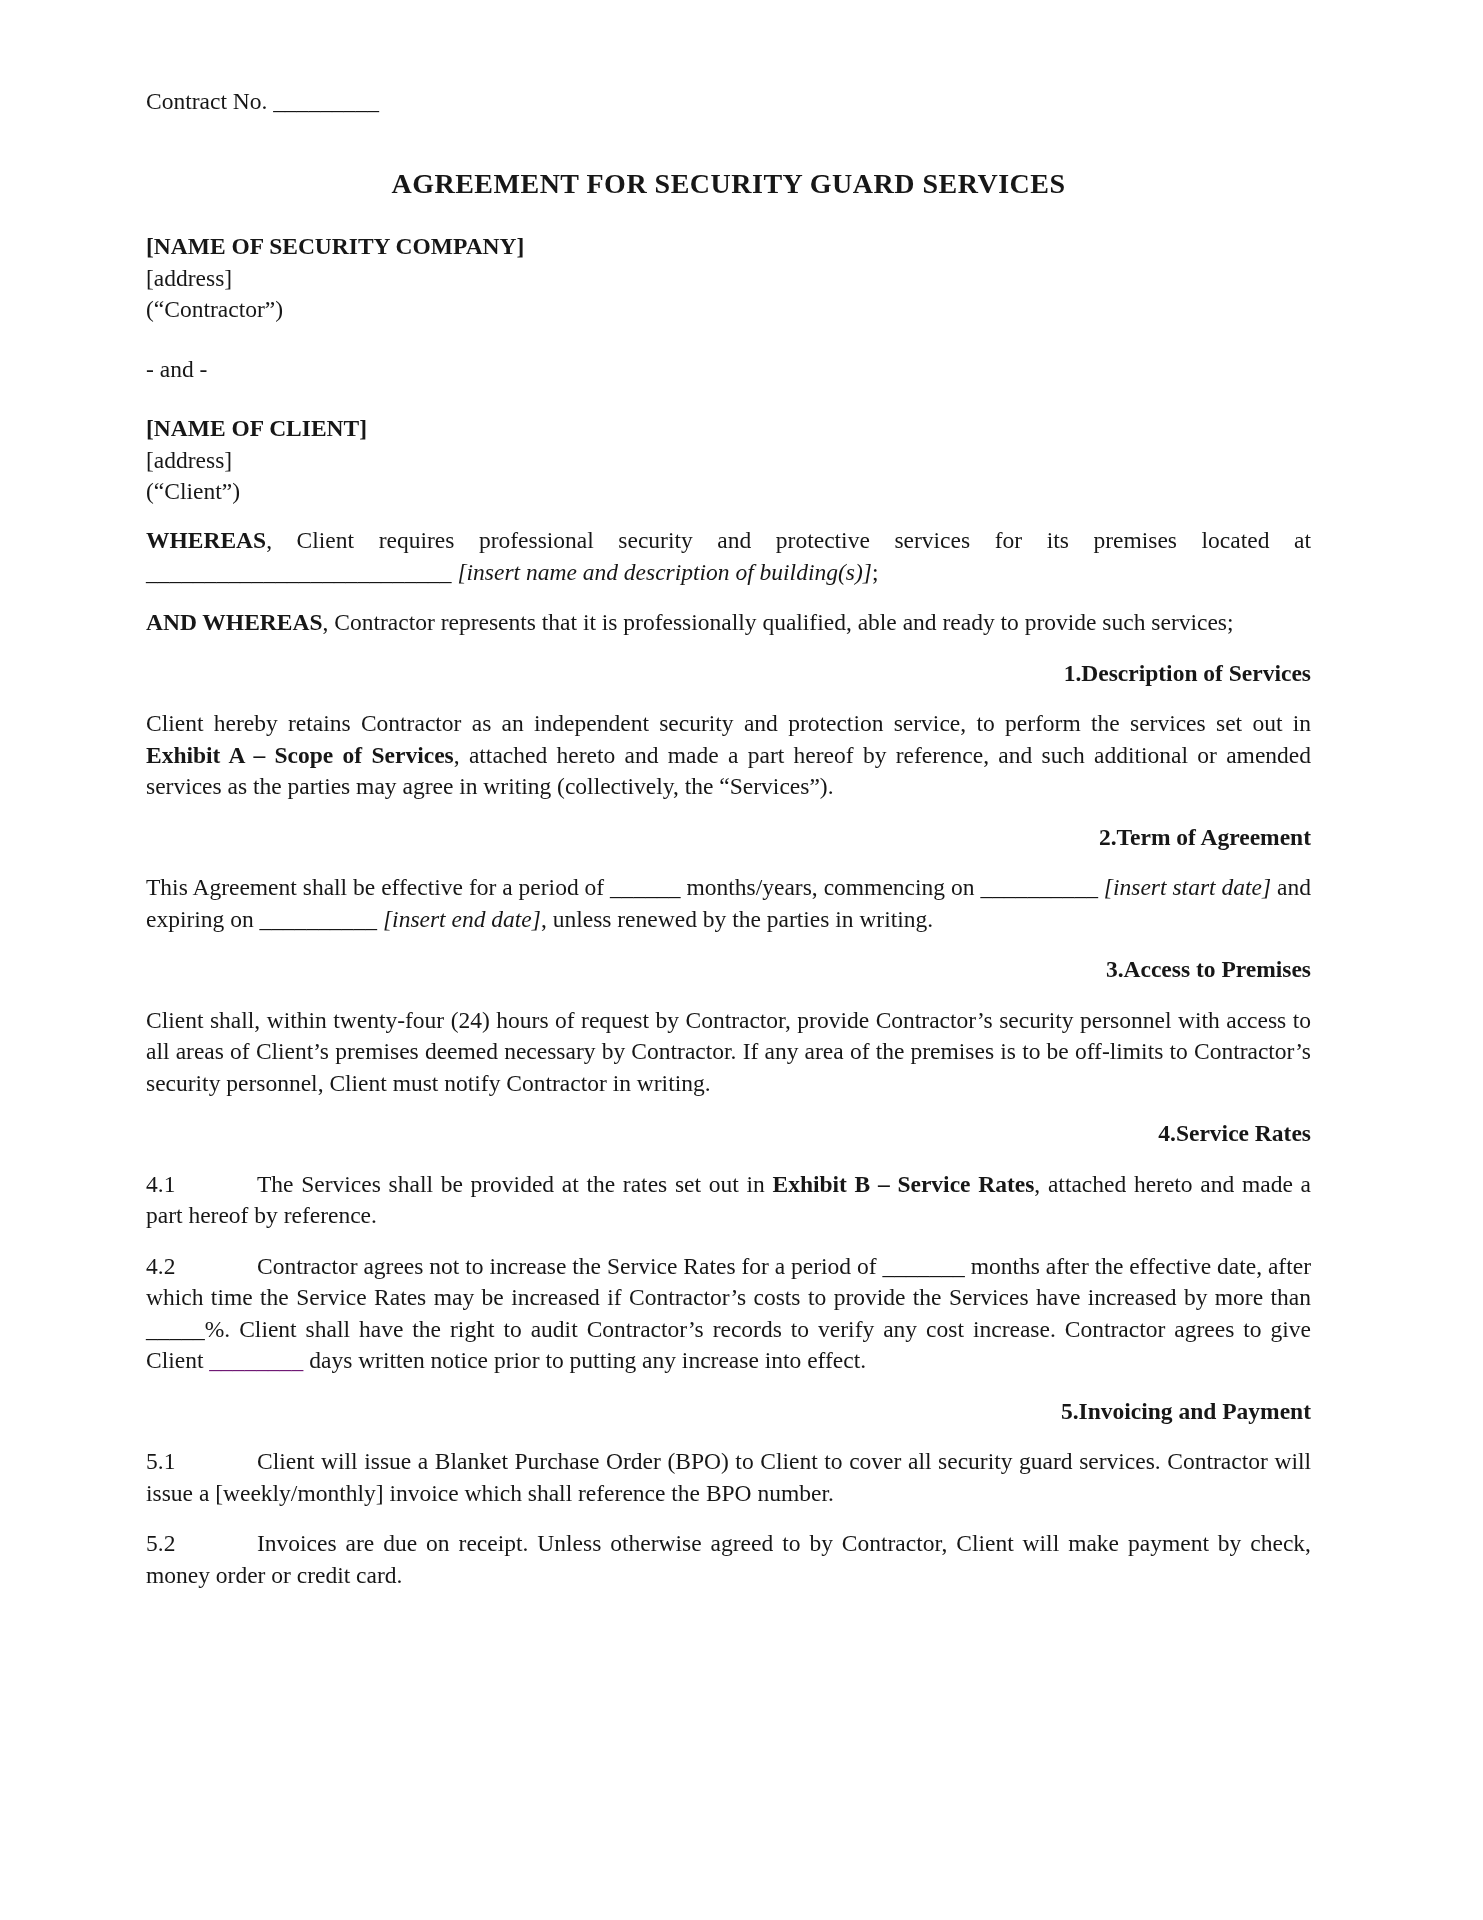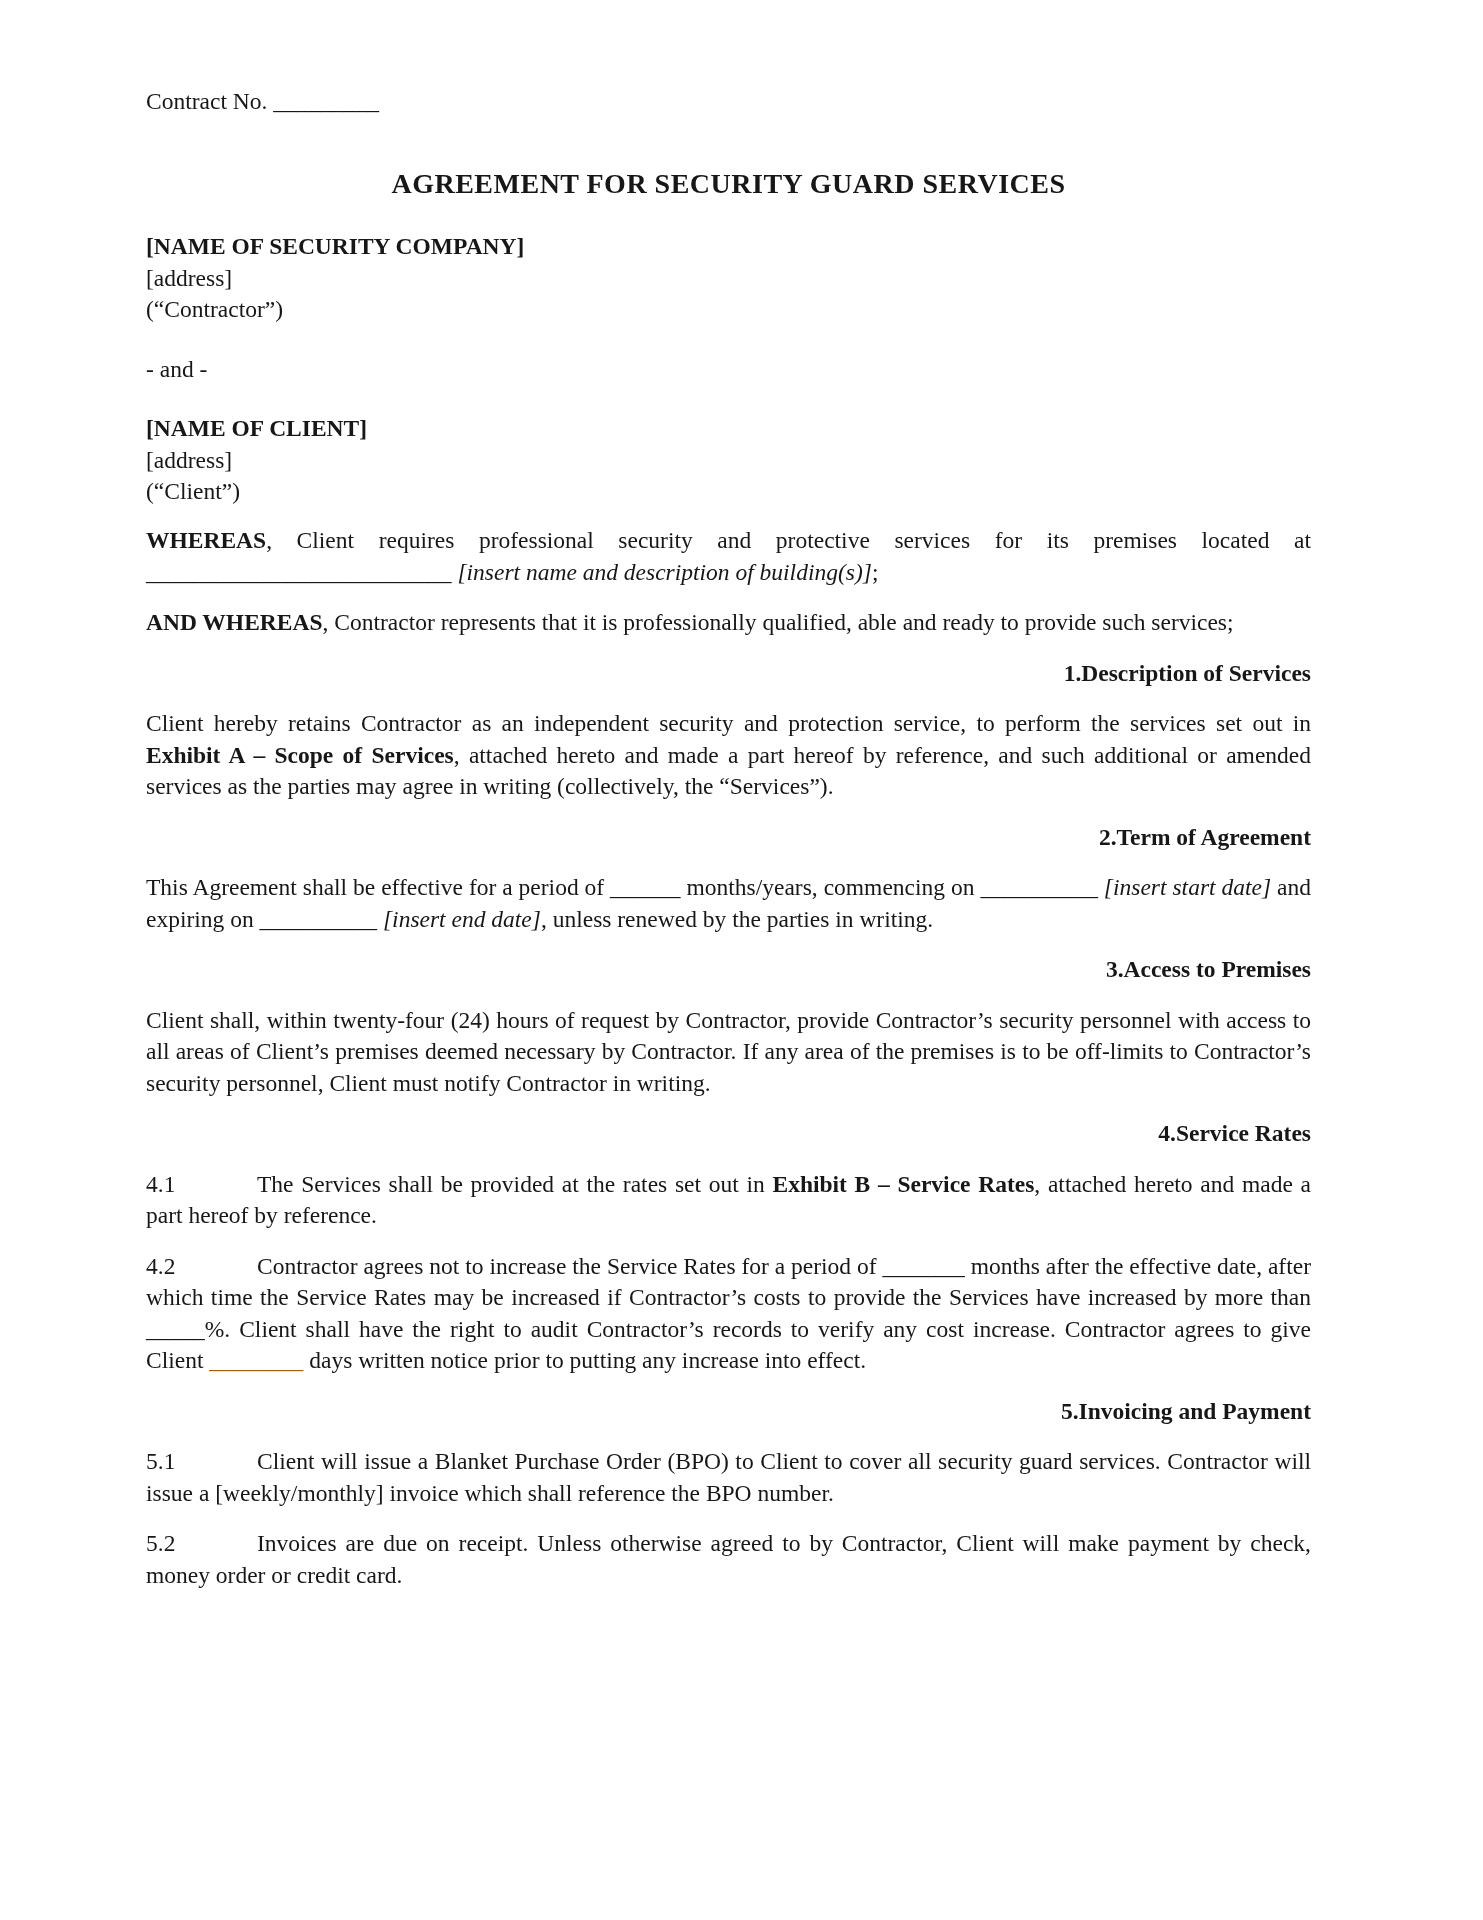--- a/index.html
+++ b/index.html
@@ -26,21 +26,21 @@
     font-weight: bold;
     margin: 50px 0 30px 0;
     letter-spacing: 0.5px;
   }
   .center-line { text-align: left; margin: 0; }
   .party-block { margin: 26px 0 0 0; }
   .and-sep { margin: 28px 0; }
   .bd { font-weight: bold; }
   .it { font-style: italic; }
   .blank { white-space: nowrap; letter-spacing: 0; }
-  .blank-gray { color: #a16207; }
+  .blank-gray { color: #701a75; }
   .sec-heading { font-weight: bold; margin: 0 0 19px 0; text-align: right; }
   .sec-num { display: inline-block; width: 111px; font-weight: bold; }
   .sub-num { display: inline-block; width: 111px; font-weight: normal; }
   .gap-lg { height: 9px; }
 </style>
 </head>
 <body>
 
 <div class="page">
 

